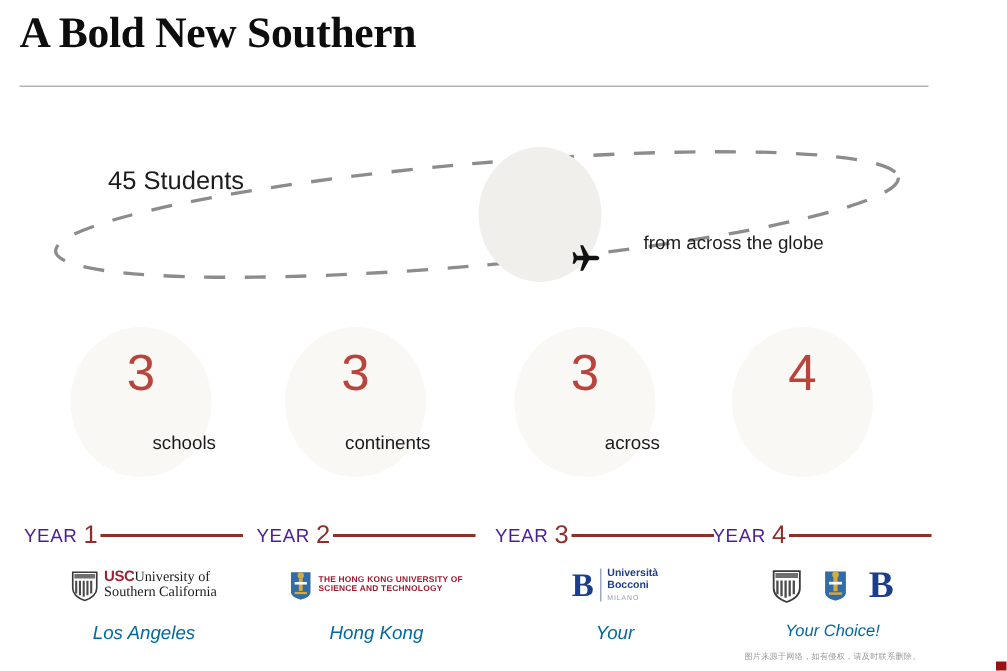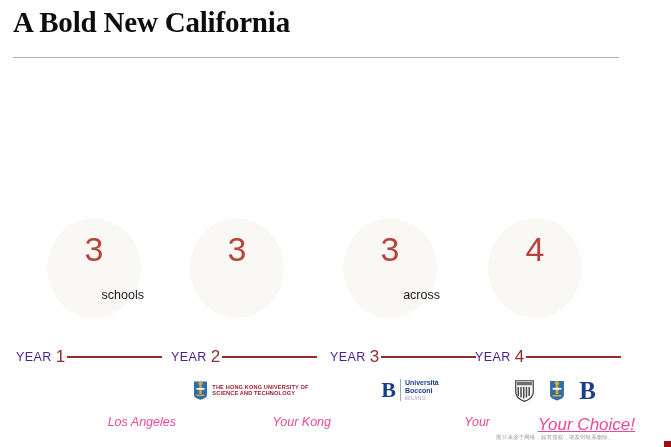--- a/index.html
+++ b/index.html
@@ -180,29 +180,28 @@
     height: 32px;
     display: flex;
     align-items: center;
     justify-content: center;
   }
   .year-city {
     position: absolute;
     left: 0;
     top: 67px;
     width: 160px;
-    text-align: right;
+    text-align: center;
     font-size: 12.5px;
     font-style: italic;
-    color: #ec4899;
+    color: #0369a1;
     white-space: nowrap;
   }
   .year-city.choice {
-    font-size: 17px;
-    text-decoration: underline;
+    font-size: 11px;
   }
 
   
   .logo-usc { display: flex; align-items: center; gap: 3px; }
   .usc-wordmark { display: flex; flex-direction: column; line-height: 1.0; }
   .usc-line1 { font-family: "Liberation Serif", serif; font-size: 9.5px; color: #1b1b1b; white-space: nowrap; }
   .usc-abbr { font-family: "Liberation Sans", sans-serif; font-weight: bold; font-size: 10px; color: #9d2235; letter-spacing: -0.3px; }
   .usc-line2 { font-family: "Liberation Serif", serif; font-size: 9.5px; color: #1b1b1b; white-space: nowrap; }
 
   .logo-hkust { display: flex; align-items: center; gap: 4px; }
@@ -236,35 +235,54 @@
     width: 7px;
     height: 6px;
     background: #9c0f14;
   }
 </style>
 </head>
 <body>
 
 <div class="slide">
 
-  <div class="page-title">A Bold New California</div>
+  <div class="page-title">A Bold New Southern</div>
   <div class="header-rule"></div>
 
+  <div class="orbit-band">
+
+    <svg class="orbit-svg" width="671" height="118" viewBox="0 0 671 118">
+      <ellipse cx="318" cy="58" rx="282" ry="34" fill="none" stroke="#8c8c8c" stroke-width="2.2" stroke-dasharray="14 13" transform="rotate(-5 318 58)"></ellipse>
+    </svg>
+
+    <div class="globe-circle"></div>
+
+    <div class="students-label">45 Students</div>
+
+    <svg class="plane-icon" viewBox="0 0 24 24">
+      <g transform="rotate(90 12 12)">
+        <path d="M12 1.6c1.05 0 1.7 1.05 1.7 2.4v5.1l7.6 4.3v2.1l-7.6-2.3v4.6l2.4 1.7v1.5L12 20.2l-4.1.8v-1.5l2.4-1.7v-4.6L2.7 15.5v-2.1l7.6-4.3V4c0-1.35.65-2.4 1.7-2.4z" fill="#121212"></path>
+      </g>
+    </svg>
+
+    <div class="globe-label">from across the globe</div>
+  </div>
 
   <div class="stats-row">
 
     <div class="stat-cell" style="left:44px">
       <div class="stat-circle"></div>
       <div class="stat-value">3</div>
       <div class="stat-label">schools</div>
     </div>
 
     <div class="stat-cell" style="left:187px">
       <div class="stat-circle"></div>
       <div class="stat-value">3</div>
+      <div class="stat-label">continents</div>
     </div>
 
     <div class="stat-cell" style="left:340px">
       <div class="stat-circle"></div>
       <div class="stat-value">3</div>
       <div class="stat-label">across</div>
     </div>
 
     <div class="stat-cell" style="left:485px">
       <div class="stat-circle"></div>
@@ -272,20 +290,35 @@
     </div>
   </div>
 
   <div class="years-row">
 
     <div class="year-cell" style="left:16px">
       <div class="year-head">
         <span class="year-word">YEAR</span>
         <span class="year-num">1</span>
         <span class="year-rule"></span>
+      </div>
+      <div class="year-logo">
+        <div class="logo-usc">
+          <svg width="19" height="22" viewBox="0 0 19 22">
+            <path d="M1.5 2.5h16v10.5c0 4.4-4.2 7-8 8.4-3.8-1.4-8-4-8-8.4z" fill="#ffffff" stroke="#3a3a3a" stroke-width="1.1"></path>
+            <path d="M2.6 3.6h13.8v3.1H2.6z" fill="#6f6f6f"></path>
+            <path d="M3.1 8.2h1.4v8.4H3.1zM5.6 8.2H7v9.6H5.6zM8.1 8.2h1.4v10.6H8.1zM10.6 8.2H12v9.6h-1.4zM13.1 8.2h1.4v8.4h-1.4z" fill="#4a4a4a"></path>
+          </svg>
+          <div class="usc-wordmark">
+            <div class="usc-line1">
+              <span class="usc-abbr">USC</span><span>University of</span>
+            </div>
+            <div class="usc-line2">Southern California</div>
+          </div>
+        </div>
       </div>
       <div class="year-city">Los Angeles</div>
     </div>
 
     <div class="year-cell" style="left:171px">
       <div class="year-head">
         <span class="year-word">YEAR</span>
         <span class="year-num">2</span>
         <span class="year-rule"></span>
       </div>
@@ -297,21 +330,21 @@
             <rect x="6.2" y="5.6" width="2.6" height="8.3" fill="#d8a93c"></rect>
             <rect x="3.4" y="8.0" width="8.2" height="1.7" fill="#ffffff"></rect>
             <rect x="3.4" y="14.6" width="8.2" height="1.5" fill="#d8a93c"></rect>
           </svg>
           <div class="hkust-text">
             <span>THE HONG KONG UNIVERSITY OF</span>
             <span>SCIENCE AND TECHNOLOGY</span>
           </div>
         </div>
       </div>
-      <div class="year-city">Your Kong</div>
+      <div class="year-city">Hong Kong</div>
     </div>
 
     <div class="year-cell" style="left:330px">
       <div class="year-head">
         <span class="year-word">YEAR</span>
         <span class="year-num">3</span>
         <span class="year-rule"></span>
       </div>
       <div class="year-logo">
         <div class="logo-bocconi">

